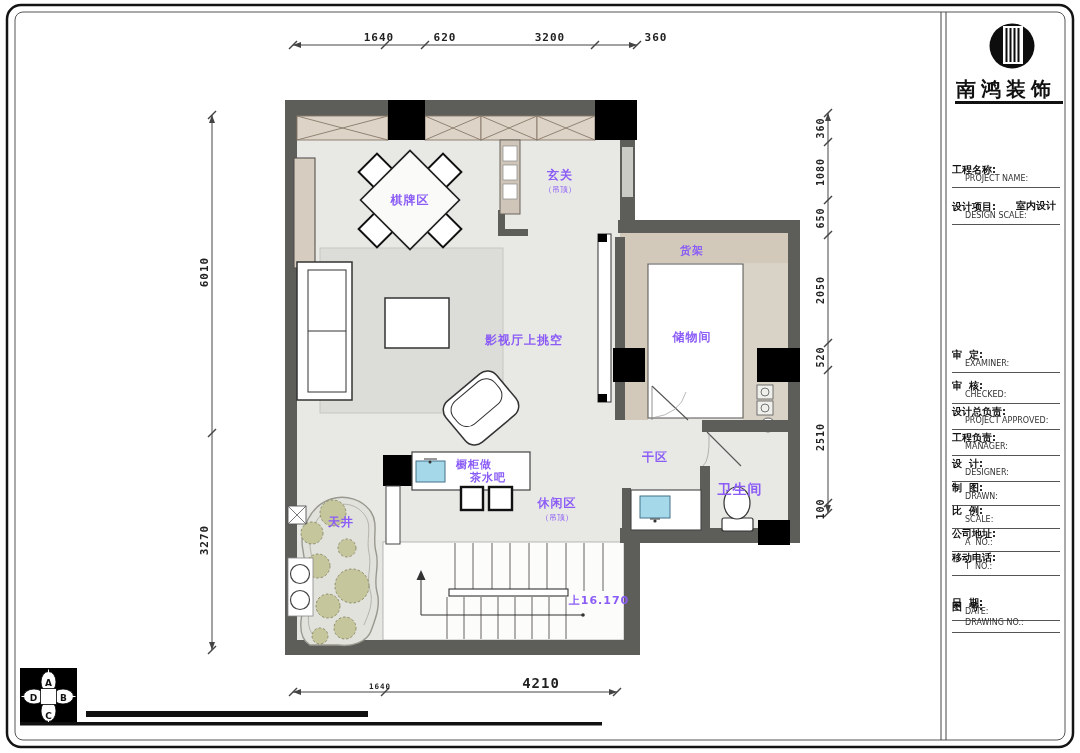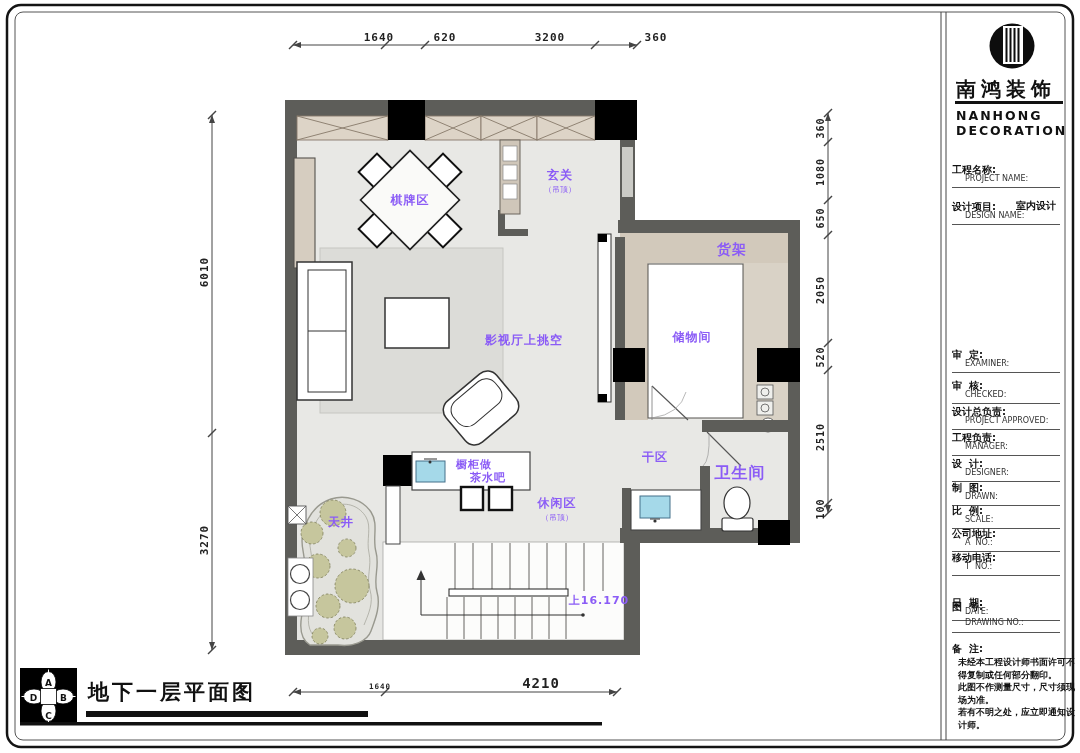--- a/index.html
+++ b/index.html
@@ -315,25 +315,25 @@
       <rect x="1013.5" y="28" width="2" height="34"></rect>
           <rect x="1017.5" y="28" width="2" height="34"></rect>
     </g>
   </g>
   <rect x="955" y="101" width="108" height="3" fill="#111"></rect>
 </svg>
 
 <div class="lbl" style="left:410px;top:200px;font-size:12px;">棋牌区</div>
 <div class="lbl" style="left:560px;top:175px;font-size:12px;">玄关</div>
 <div class="lbl sub" style="left:560px;top:189px;font-size:8px;">（吊顶）</div>
-<div class="lbl" style="left:732px;top:250px;font-size:14px;">货架</div>
+<div class="lbl" style="left:692px;top:250px;font-size:11px;">货架</div>
 <div class="lbl" style="left:692px;top:337px;font-size:12px;">储物间</div>
 <div class="lbl" style="left:524px;top:340px;font-size:12px;">影视厅上挑空</div>
 <div class="lbl" style="left:655px;top:457px;font-size:12px;">干区</div>
-<div class="lbl" style="left:740px;top:473px;font-size:16px;">卫生间</div>
+<div class="lbl" style="left:740px;top:490px;font-size:14px;">卫生间</div>
 <div class="lbl" style="left:557px;top:503px;font-size:12px;">休闲区</div>
 <div class="lbl sub" style="left:557px;top:517px;font-size:8px;">（吊顶）</div>
 <div class="lbl" style="left:474px;top:464px;font-size:11px;">橱柜做</div>
 <div class="lbl" style="left:488px;top:477px;font-size:11px;">茶水吧</div>
 <div class="lbl" style="left:341px;top:522px;font-size:12px;">天井</div>
 <div class="lbl" style="left:599px;top:600px;font-size:11px;font-weight:600;">上16.170</div>
 
 <div class="dim" style="left:339px;top:37px;font-size:11px;">1640</div>
 <div class="dim" style="left:405px;top:37px;font-size:11px;">620</div>
 <div class="dim" style="left:510px;top:37px;font-size:11px;">3200</div>
@@ -343,37 +343,32 @@
 <div class="dimv" style="left:204px;top:272px;font-size:11px;">6010</div>
 <div class="dimv" style="left:204px;top:540px;font-size:11px;">3270</div>
 <div class="dimv" style="left:820px;top:128px;font-size:10px;">360</div>
 <div class="dimv" style="left:820px;top:172px;font-size:10px;">1080</div>
 <div class="dimv" style="left:820px;top:218px;font-size:10px;">650</div>
 <div class="dimv" style="left:820px;top:290px;font-size:10px;">2050</div>
 <div class="dimv" style="left:820px;top:357px;font-size:10px;">520</div>
 <div class="dimv" style="left:820px;top:437px;font-size:10px;">2510</div>
 <div class="dimv" style="left:820px;top:509px;font-size:10px;">100</div>
 
-<div class="plan-title">地下一层平面图</div>
 
 <div class="tb">
   <div class="tb-cnname">南鸿装饰</div>
-  <div class="tb-en">
-    <div>NANHONG</div>
-    <div>DECORATION</div>
-  </div>
 
   <div class="tbrow" style="top:163px;">
     <div class="cn">工程名称:</div>
     <div class="en">PROJECT NAME:</div>
     <div class="ln"></div>
   </div>
   <div class="tbrow" style="top:200px;">
     <div class="cn">设计项目:</div>
-    <div class="en">DESIGN NAME:</div>
+    <div class="en">DESIGN SCALE:</div>
     <div class="val">室内设计</div>
     <div class="ln"></div>
   </div>
   <div class="tbrow" style="top:348px;">
     <div class="cn">审  定:</div>
     <div class="en">EXAMINER:</div>
     <div class="ln"></div>
   </div>
   <div class="tbrow" style="top:379px;">
     <div class="cn">审  核:</div>
@@ -419,24 +414,15 @@
     <div class="cn">日  期:</div>
     <div class="en">DATE:</div>
     <div class="ln"></div>
   </div>
   <div class="tbrow" style="top:600px;">
     <div class="cn">图  号:</div>
     <div class="en" style="top:18px;">DRAWING NO.:</div>
     <div class="ln" style="top:32px;"></div>
   </div>
 
-  <div class="remark" style="top:642px;">
-    <div class="cn">备  注:</div>
-    <div class="line">未经本工程设计师书面许可不</div>
-    <div class="line">得复制或任何部分翻印。</div>
-    <div class="line">此图不作测量尺寸，尺寸须现</div>
-    <div class="line">场为准。</div>
-    <div class="line">若有不明之处，应立即通知设</div>
-    <div class="line">计师。</div>
-  </div>
 </div>
 
 </div>
 
 </body></html>

